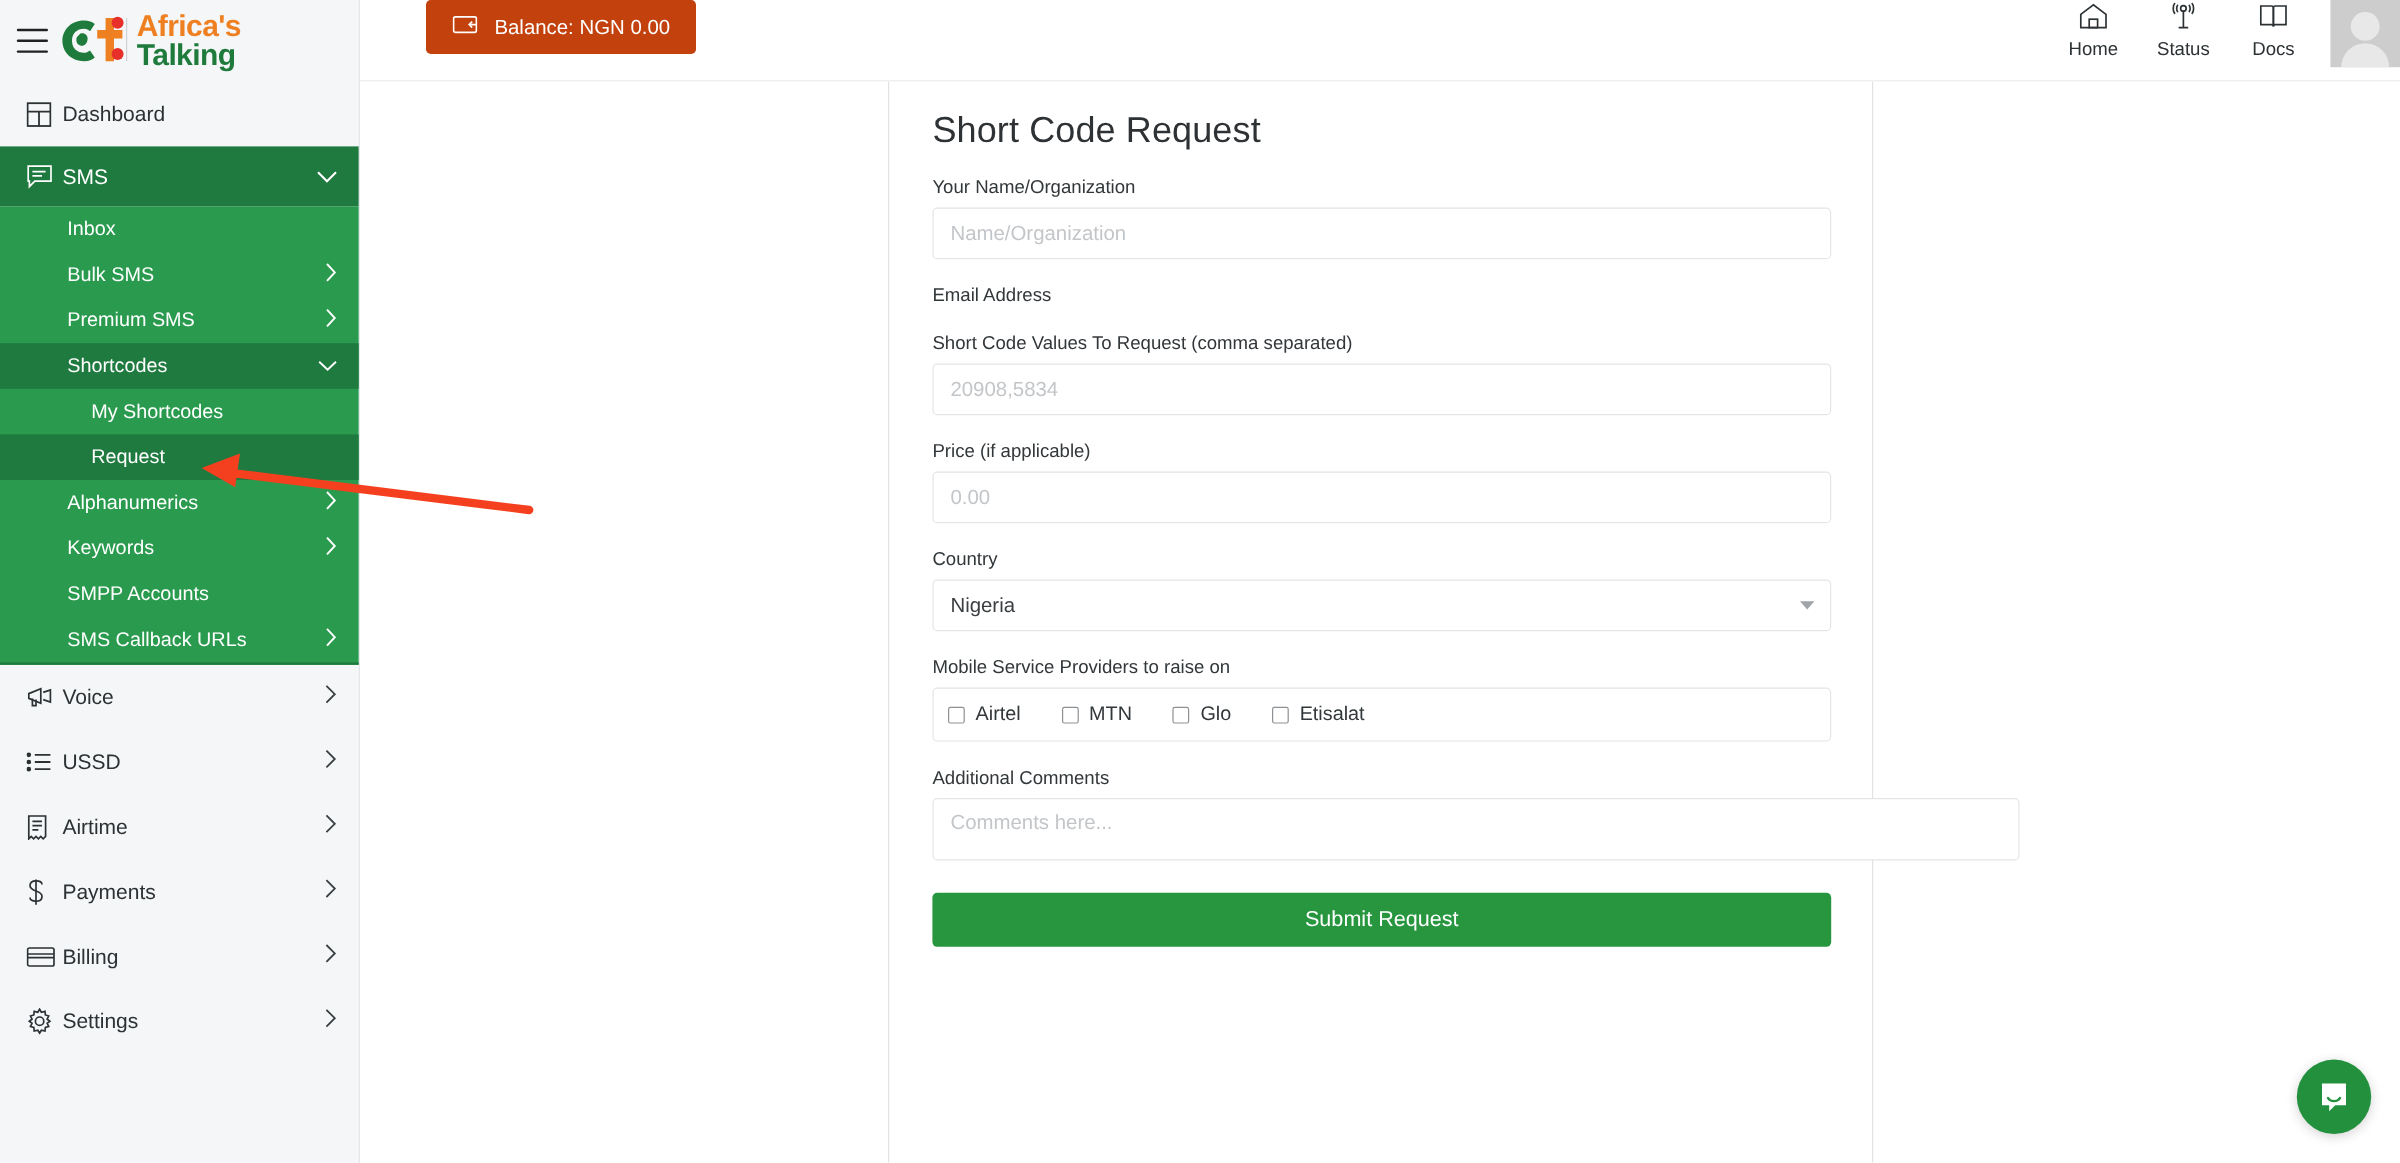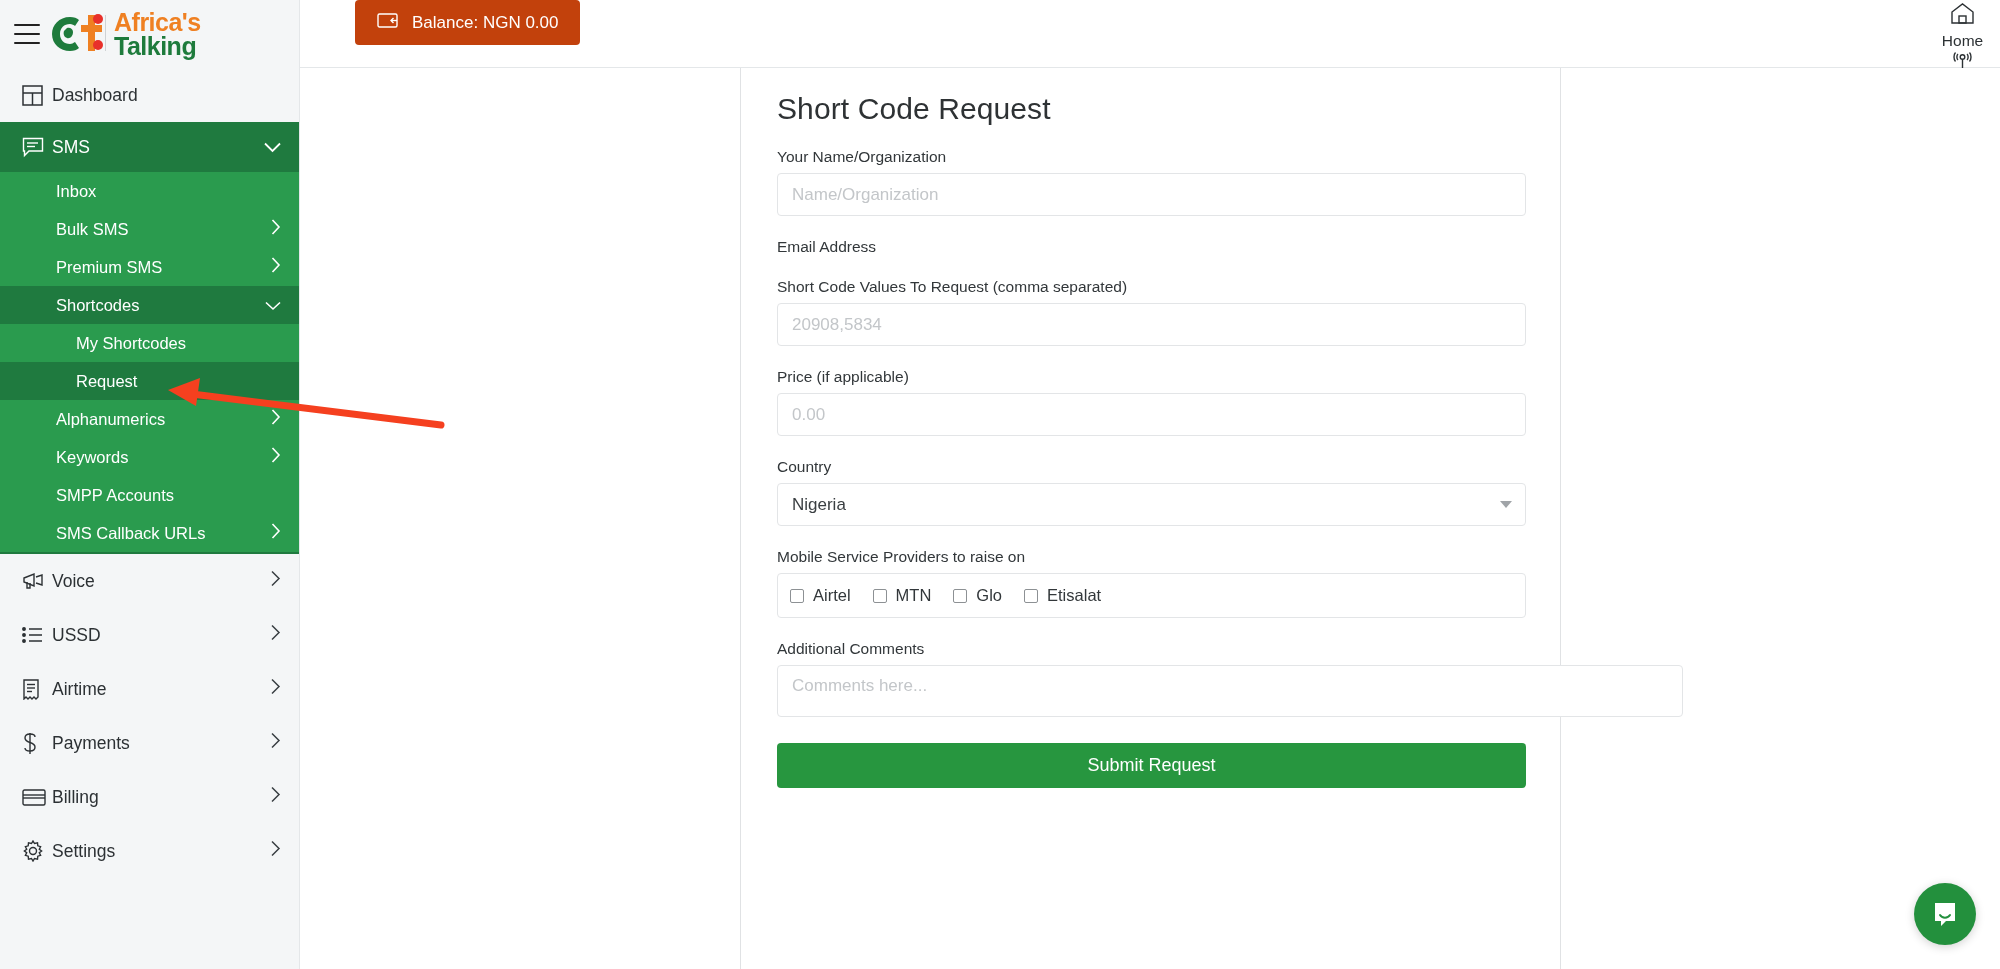--- a/index.html
+++ b/index.html
@@ -67,21 +67,21 @@
     background: #fff; border-bottom: 1px solid #e4e7e9;
   }
   .balance-btn {
     position: absolute; left: 55px; top: 0px;
     height: 45px; background: #c2410c; color: #fff;
     border-radius: 4px; display: flex; align-items: center;
     gap: 14px; padding: 0 22px; font-size: 17px; cursor: pointer;
     border: none;
   }
   .top-right { position: absolute; right: 0; top: 0; height: 60px;
-    display: flex; align-items: flex-start; gap: 0px; flex-direction: column; }
+    display: flex; align-items: flex-start; gap: 0px; }
   .top-link { width: 75px; display: flex; flex-direction: column;
     align-items: center; gap: 3px; color: #2c3134; font-size: 15.5px;
     cursor: pointer; padding-top: 2px; }
   .avatar { width: 58px; height: 56px; background: #cdcdcd; margin-left: 10px;
     position: relative; overflow: hidden; }
   .avatar .head { position: absolute; width: 24px; height: 24px; border-radius: 50%;
     background: #e8e8e8; left: 17px; top: 10px; }
   .avatar .body { position: absolute; width: 40px; height: 28px;
     border-radius: 20px 20px 0 0; background: #e8e8e8; left: 9px; top: 36px; }
 
@@ -110,21 +110,21 @@
   .sel-box {
     width: 749px; height: 43px; border: 1px solid #e3e5e7; border-radius: 4px;
     background: #fff; padding: 0 14px; font-size: 17px; color: #3a3f42;
     display: flex; align-items: center; cursor: pointer;
   }
   .sel-caret { position: absolute; right: 14px; top: 18px;
     width: 0; height: 0; border-left: 6px solid transparent;
     border-right: 6px solid transparent; border-top: 7px solid #a0a4a8; }
   .checkbox-box {
     width: 749px; height: 45px; border: 1px solid #e3e5e7; border-radius: 4px;
-    display: flex; align-items: center; padding: 0 12px; gap: 0px;
+    display: flex; align-items: center; padding: 0 12px; gap: 12px;
   }
   .cb-group { display: flex; align-items: center; gap: 9px; margin-right: 22px; cursor: pointer; }
   .cb { width: 14px; height: 14px; border: 1px solid #8d9194; border-radius: 2px;
     background: #fff; flex: 0 0 14px; }
   .cb-lbl { font-size: 16.5px; color: #32373a; }
   .ta {
     width: 906px; height: 52px; border: 1px solid #e3e5e7; border-radius: 4px;
     padding: 10px 14px; font-size: 17px; color: #3a3f42; resize: none;
     font-family: "Liberation Sans", sans-serif; outline: none;
   }

